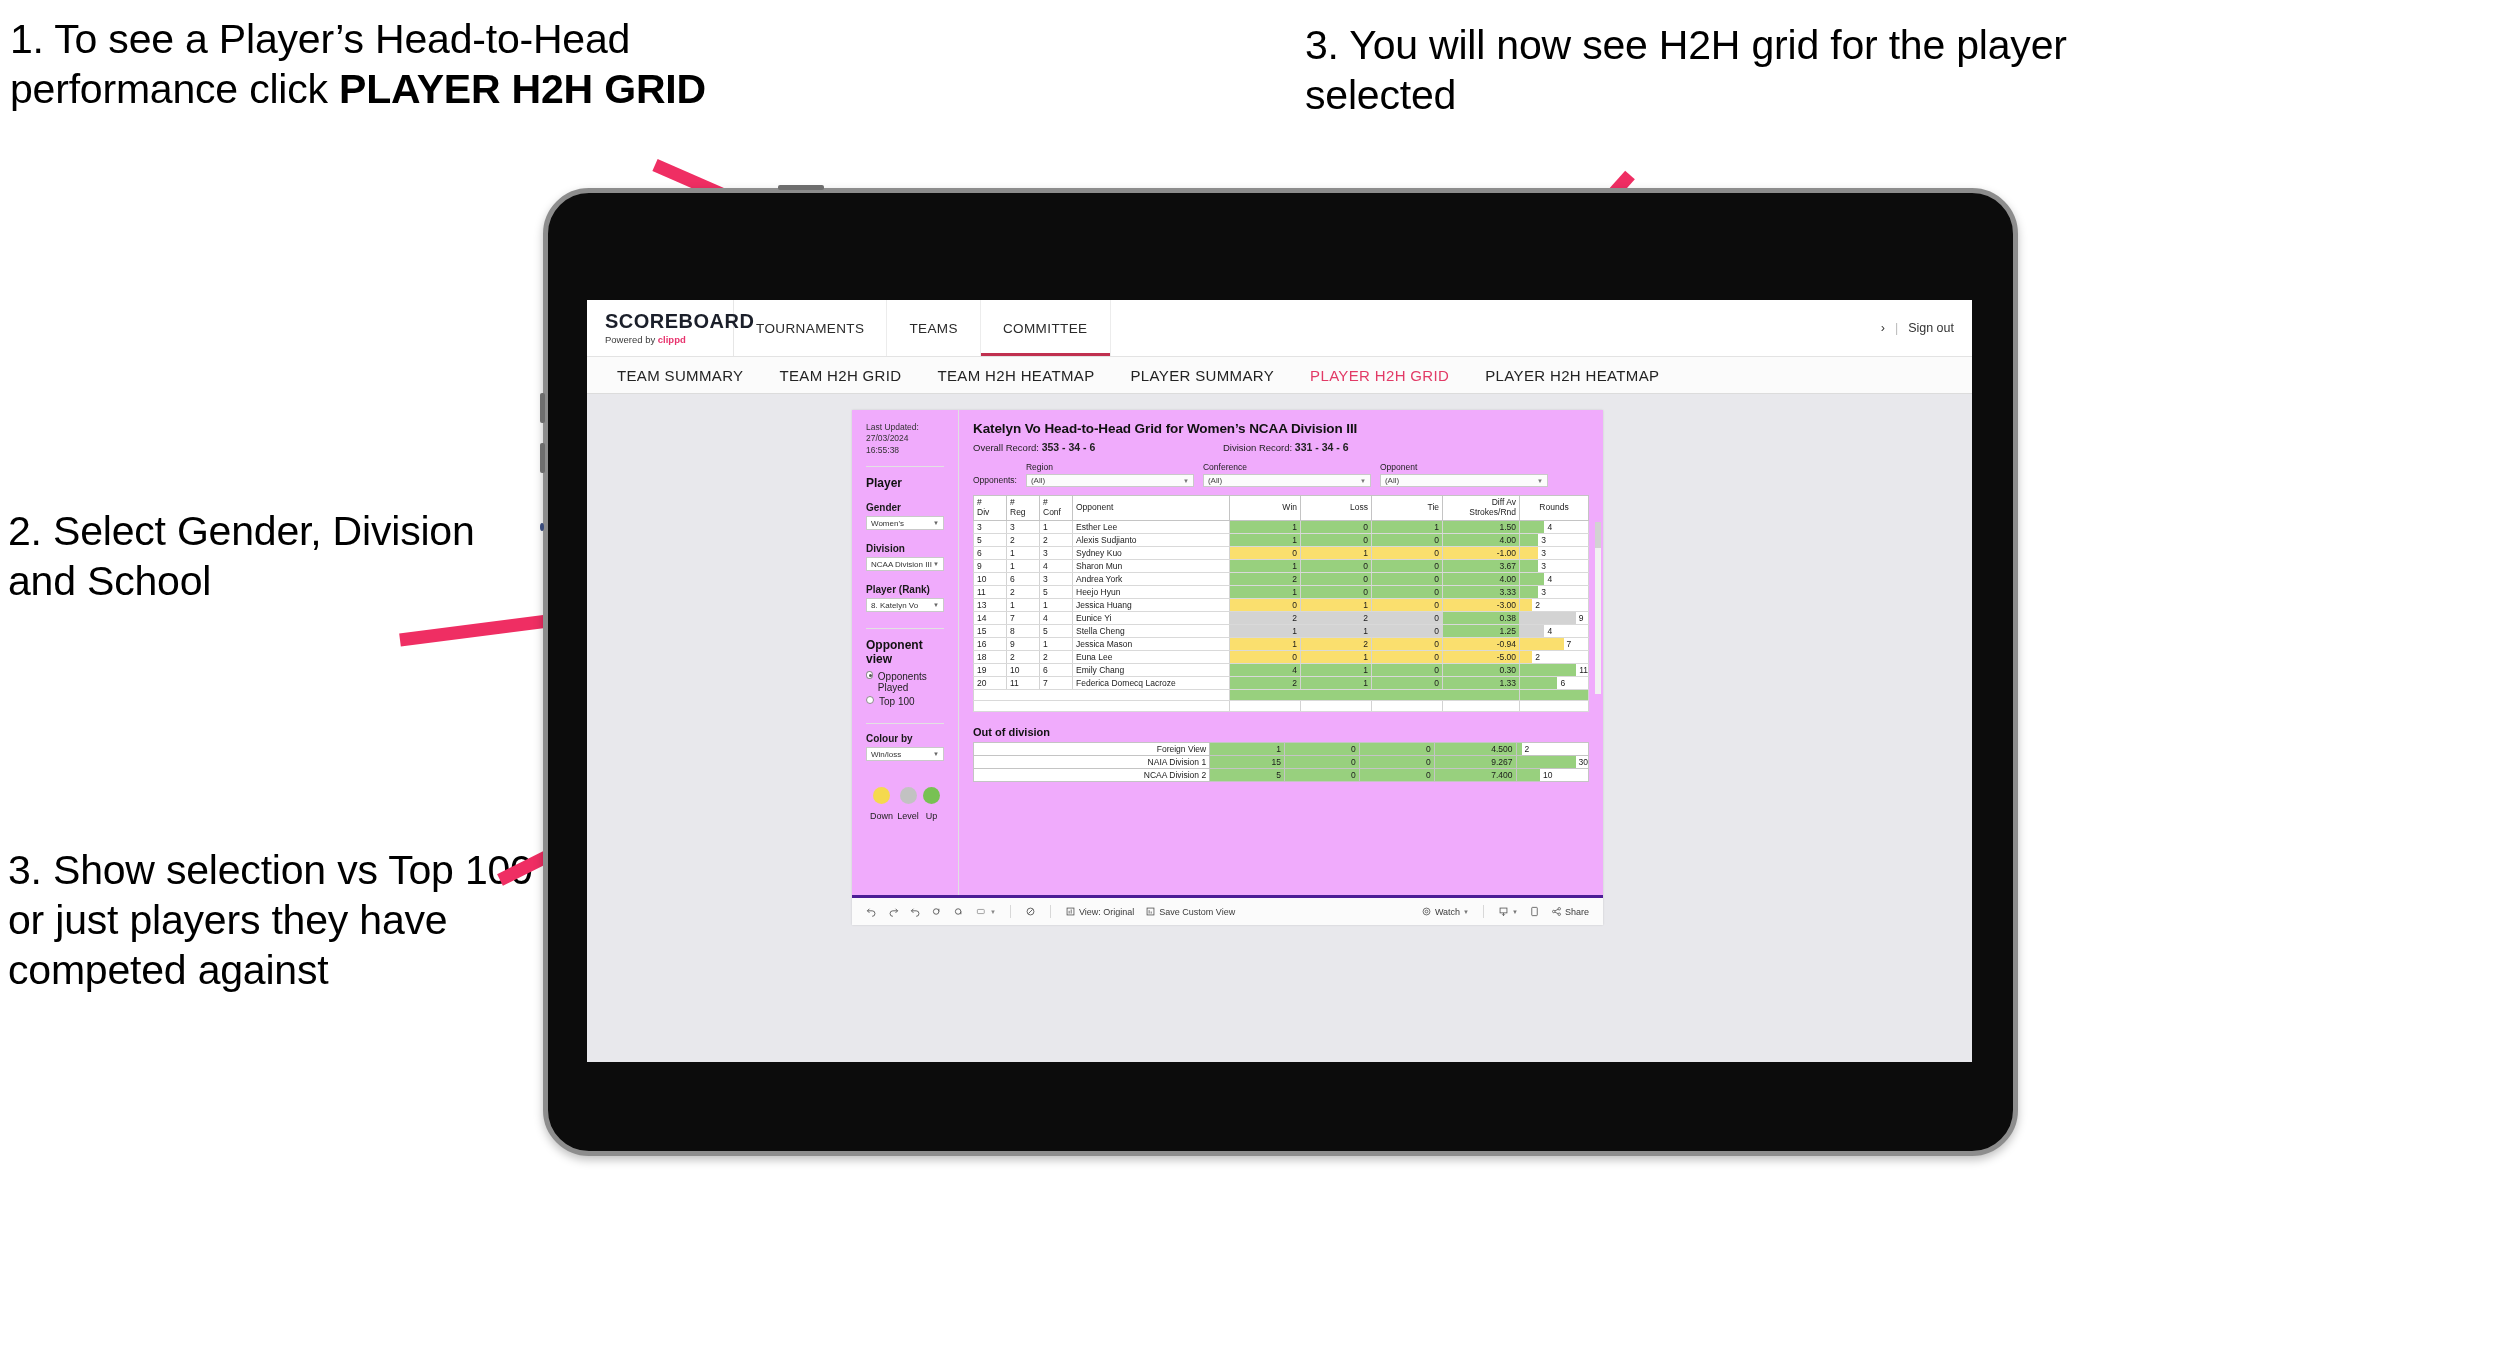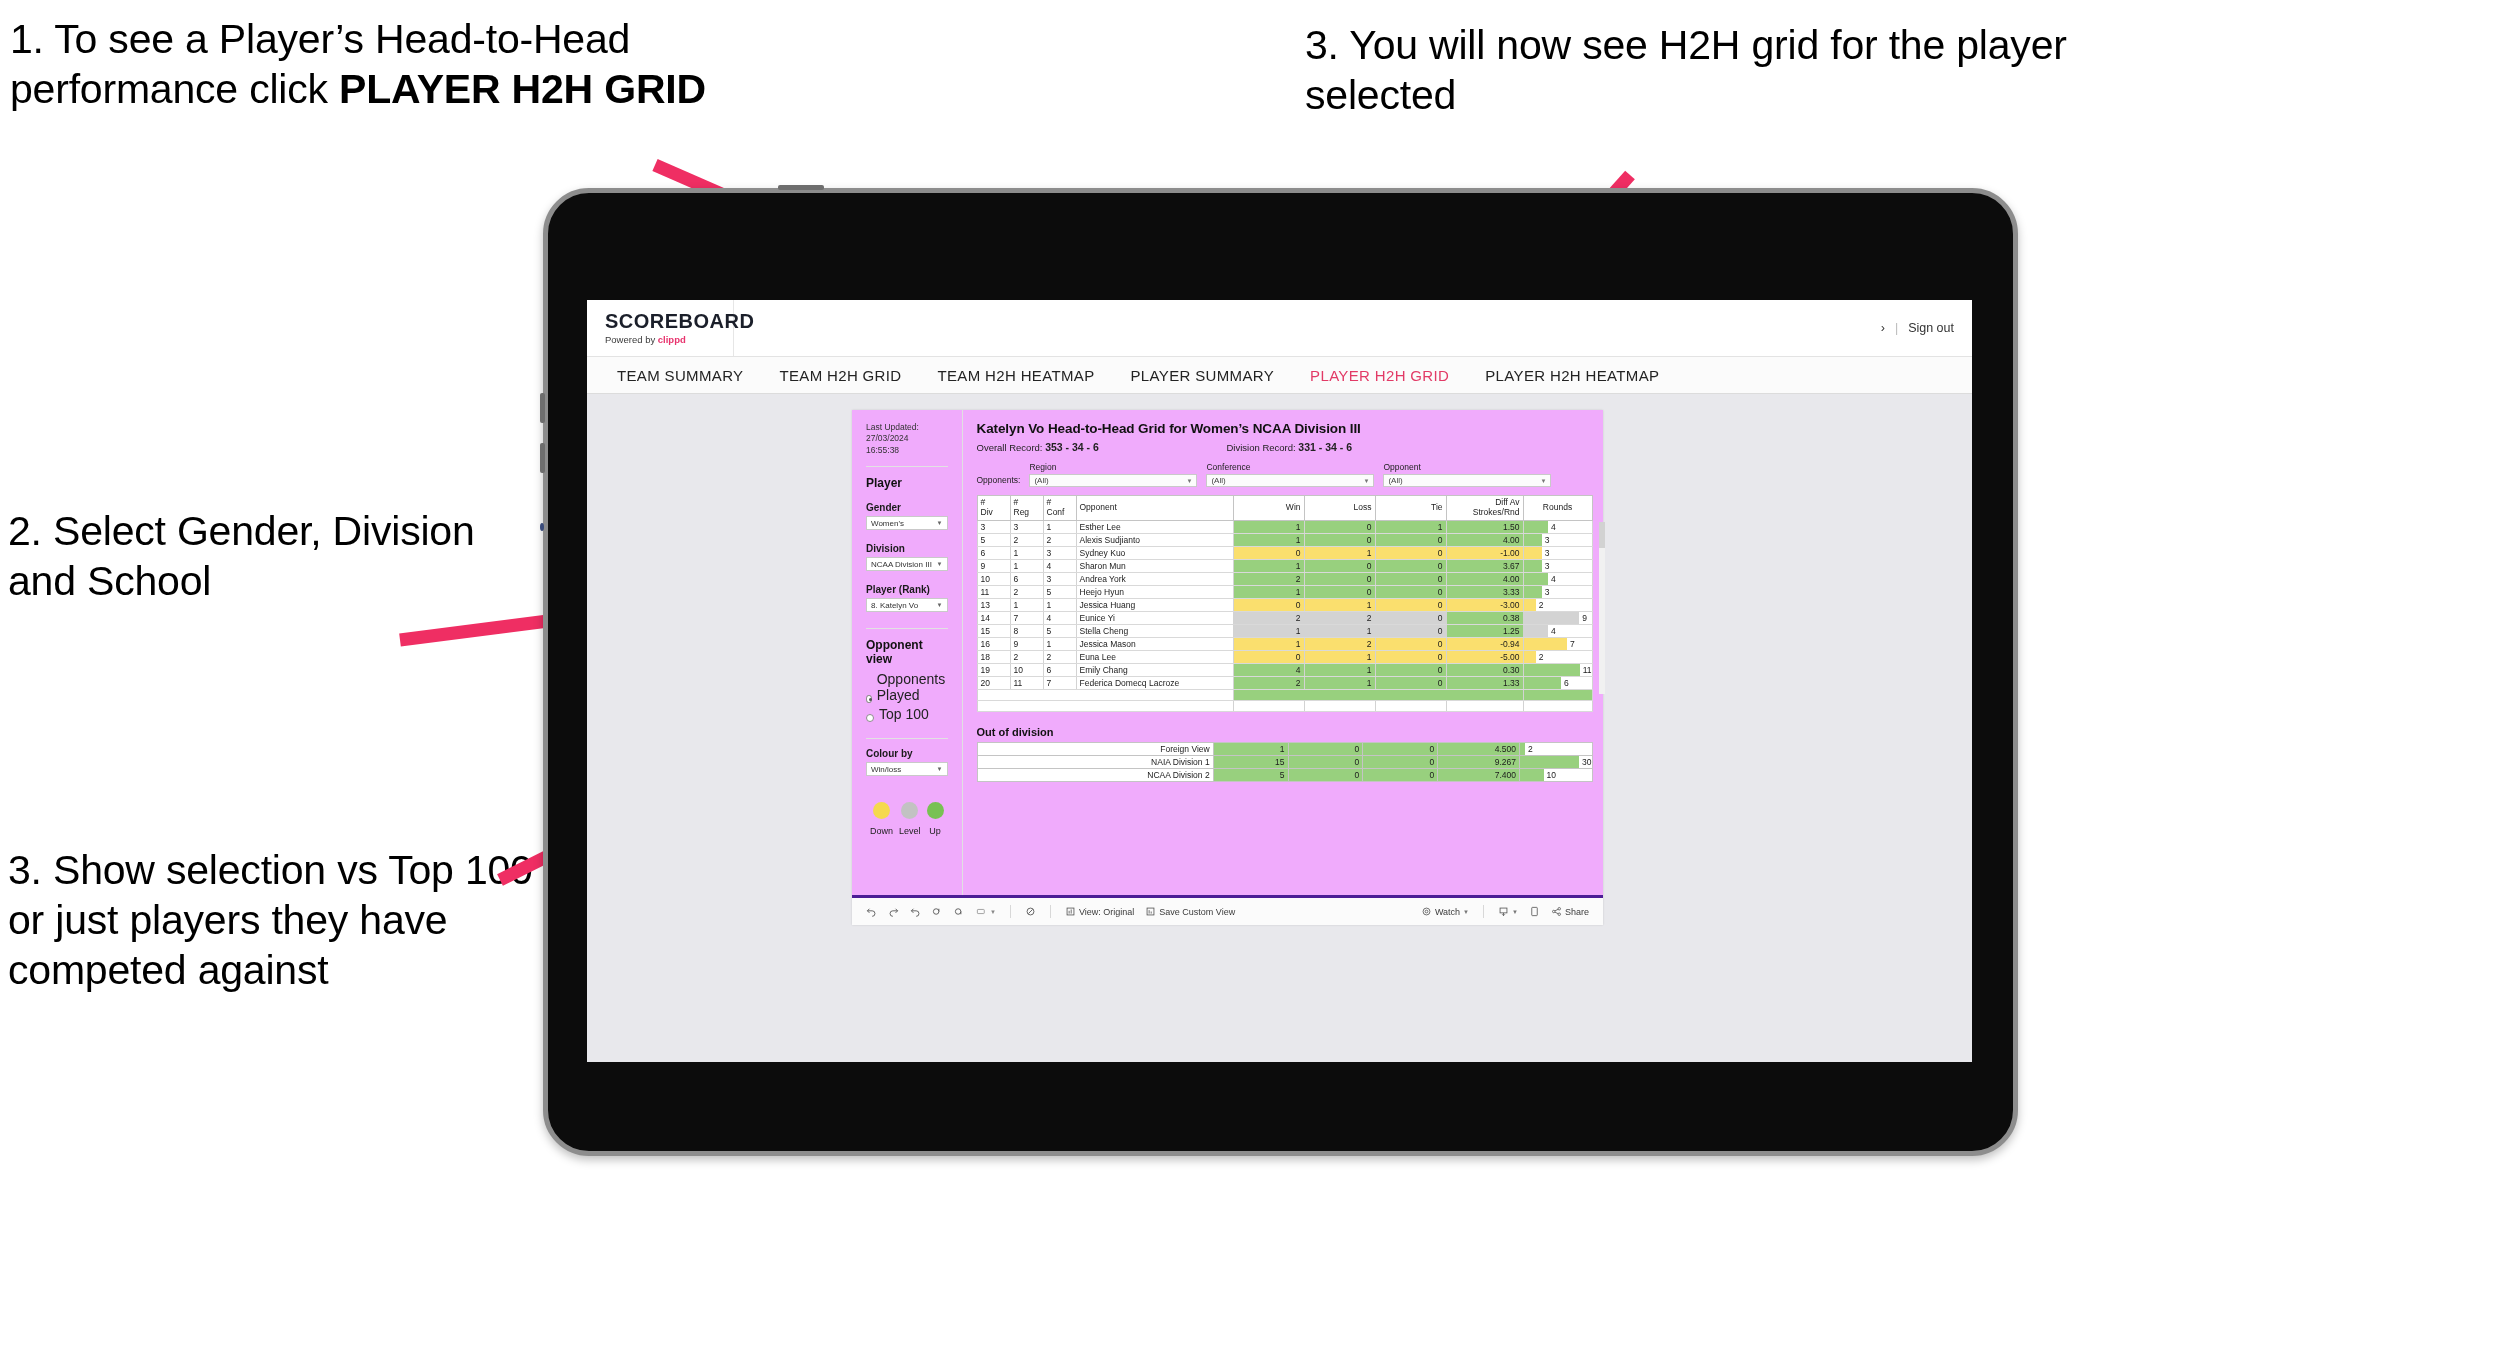--- a/index.html
+++ b/index.html
@@ -56,21 +56,21 @@
   .side{width:142px;border-right:1px solid #e0e0e0;padding:12px 14px 0 14px;box-sizing:border-box;font-size:9px;color:#222;}
   .updated{font-size:8.5px;line-height:1.35;color:#333;}
   .hr{height:1px;background:#e2e2e2;margin:10px 0 9px;}
   .side h3{font-size:12px;font-weight:700;margin:0 0 12px;color:#111;}
   .fld{margin-bottom:13px;}
   .fld .lab{font-size:10px;font-weight:700;color:#1a1a1a;margin-bottom:3px;}
   .sel{height:14px;border:1px solid #c9c9c9;background:#fff;display:flex;align-items:center;
        padding:0 4px;font-size:8px;color:#333;box-sizing:border-box;}
   .sel .val{flex:1;overflow:hidden;white-space:nowrap;}
   .sel .car{font-size:6px;color:#666;}
-  .radio-row{display:flex;align-items:flex-end;gap:5px;margin:3px 0;font-size:14px;color:#222;}
+  .radio-row{display:flex;align-items:flex-start;gap:5px;margin:3px 0;font-size:10px;color:#222;}
   .rd{width:8px;height:8px;border-radius:50%;border:1px solid #8d8d8d;background:#fff;box-sizing:border-box;position:relative;}
   .rd.on::after{content:"";position:absolute;left:1.5px;top:1.5px;width:3px;height:3px;border-radius:50%;background:#555;}
   .legend{display:flex;justify-content:space-between;margin-top:26px;padding:0 4px;}
   .legend .c{text-align:center;}
   .legend .dot{width:17px;height:17px;border-radius:50%;margin:0 auto 7px;}
   .legend .cap{font-size:9px;color:#222;}
 
   .main{flex:1;padding:11px 14px 0 14px;box-sizing:border-box;position:relative;}
   .viz-title{font-size:13.5px;font-weight:700;color:#111;letter-spacing:-.1px;}
   .rec-row{display:flex;margin-top:5px;font-size:9.5px;color:#222;}
@@ -171,20 +171,25 @@
 </div>
 
 <div id="screen">
 
   <div class="topbar">
     <div class="logo-cell">
       <div class="logo-main">SCOREBOARD</div>
       <div class="logo-sub">
         <span>Powered by </span><span class="brand">clippd</span>
       </div>
+    </div>
+    <div class="topnav">
+      <div class="item">TOURNAMENTS</div>
+      <div class="item">TEAMS</div>
+      <div class="item active">COMMITTEE</div>
     </div>
     <div class="topbar-right">
       <span>›</span>
       <span class="sep">|</span>
       <span>Sign out</span>
     </div>
   </div>
 
   <div class="subnav">
     <div class="item">TEAM SUMMARY</div>

